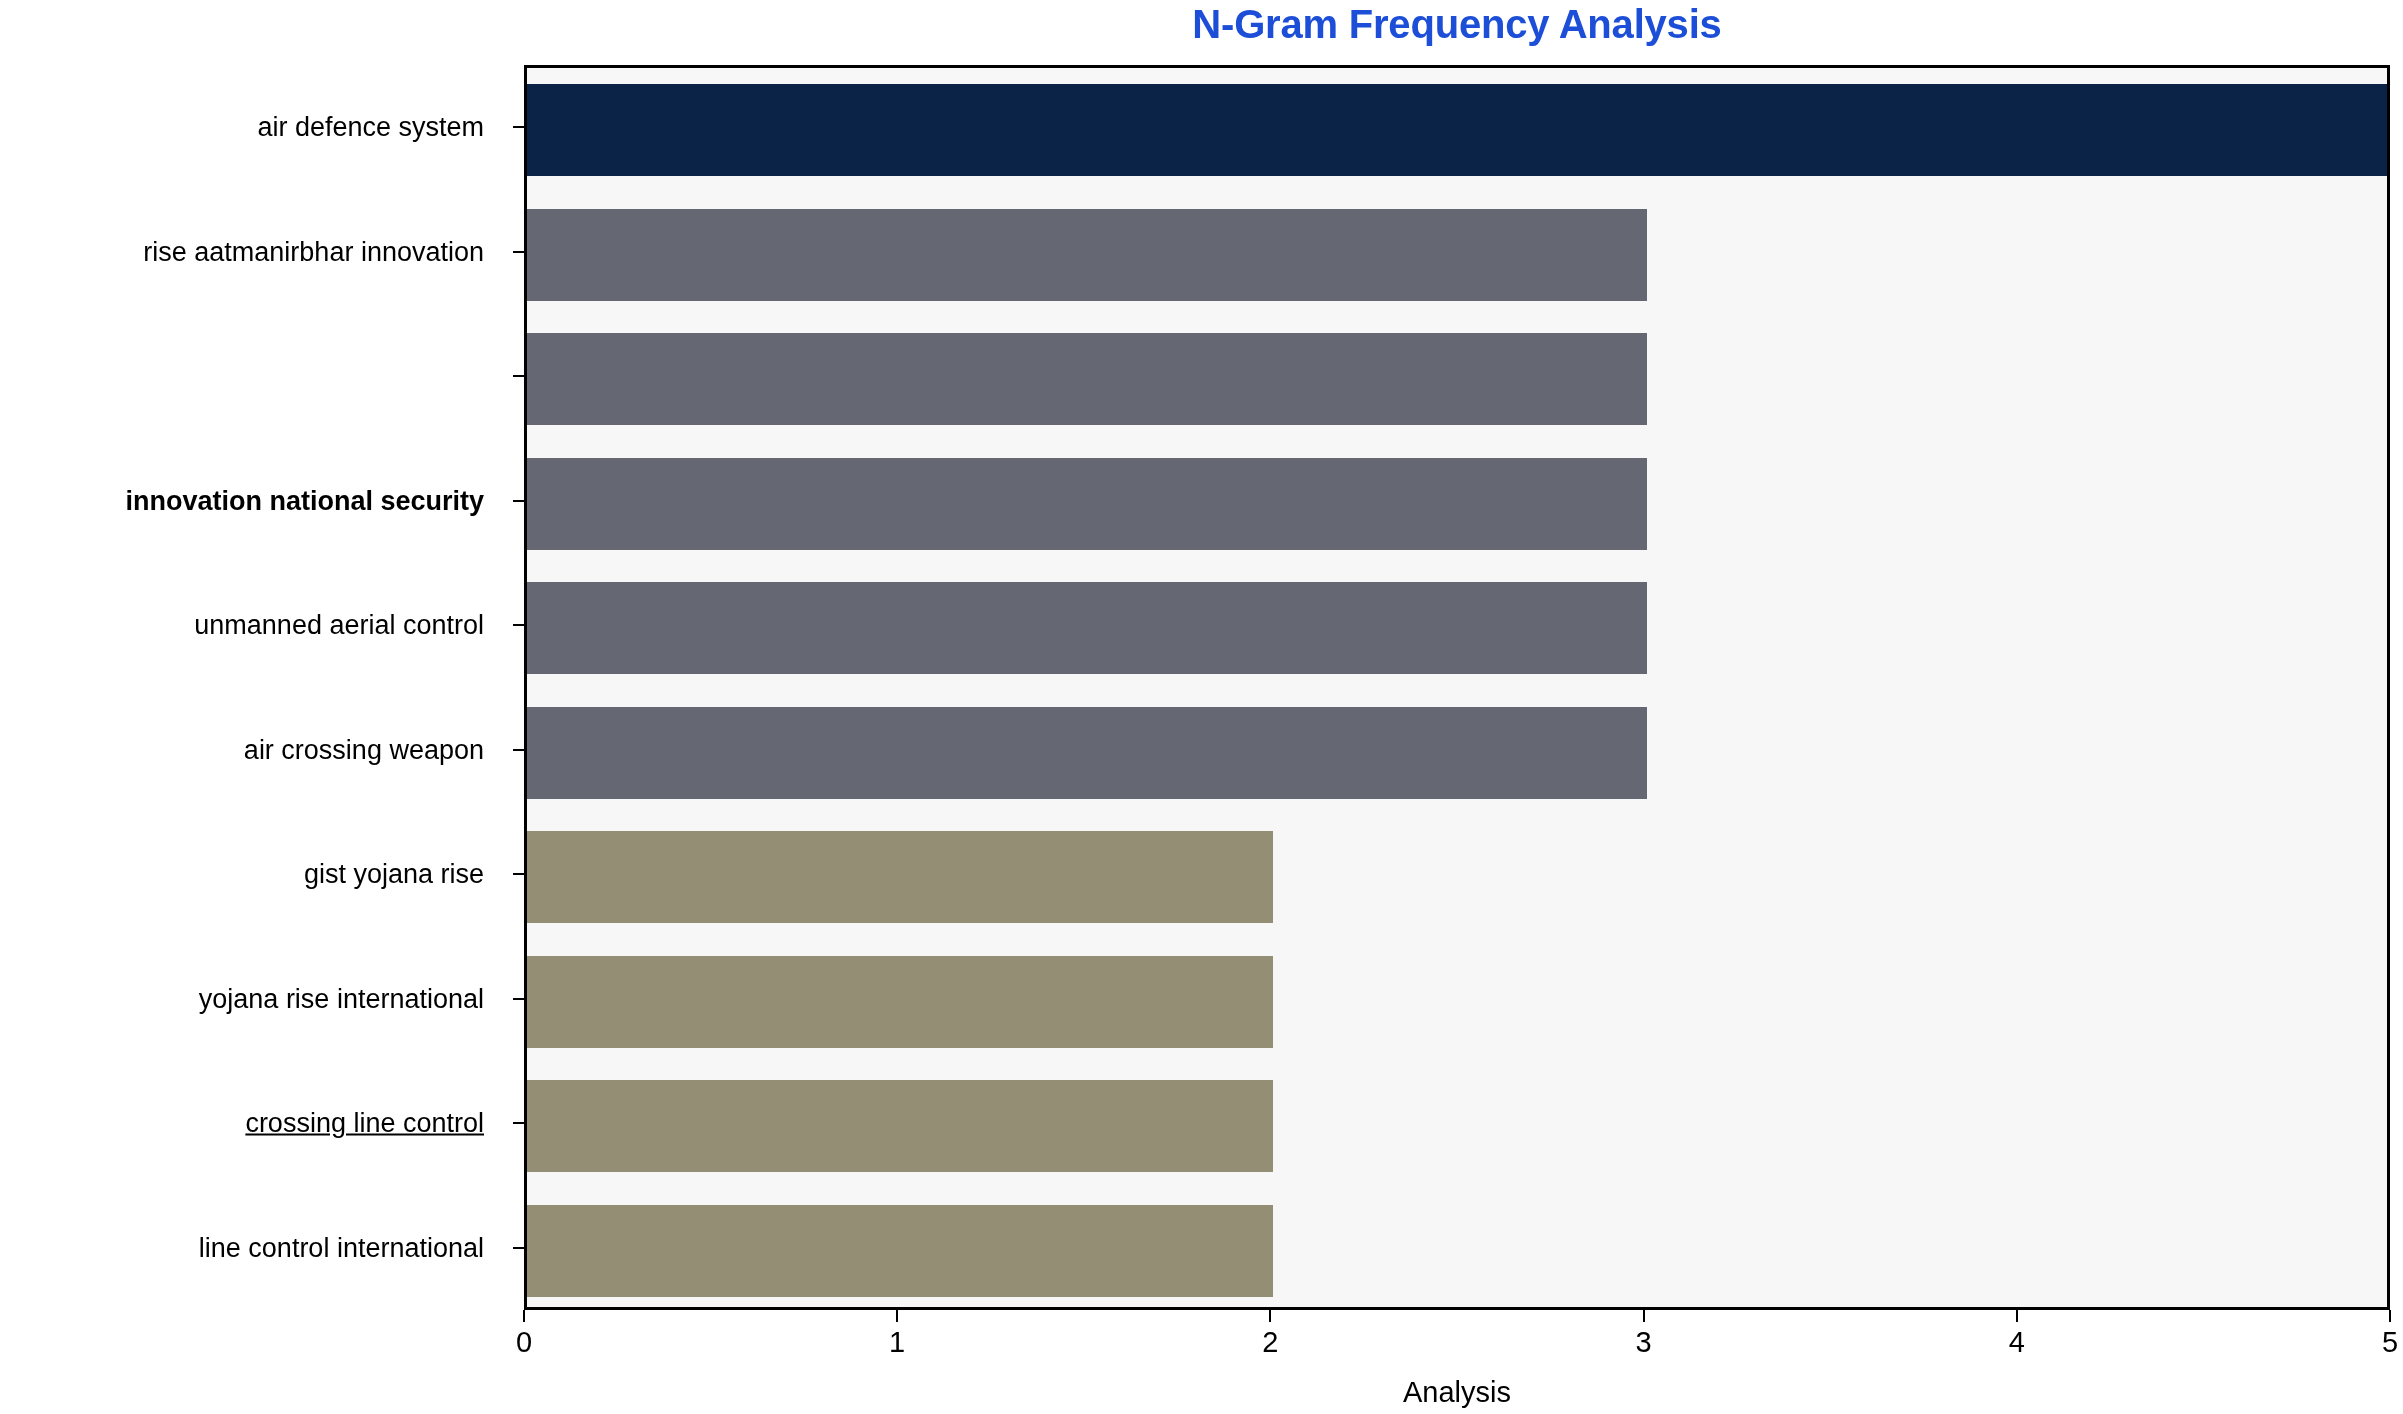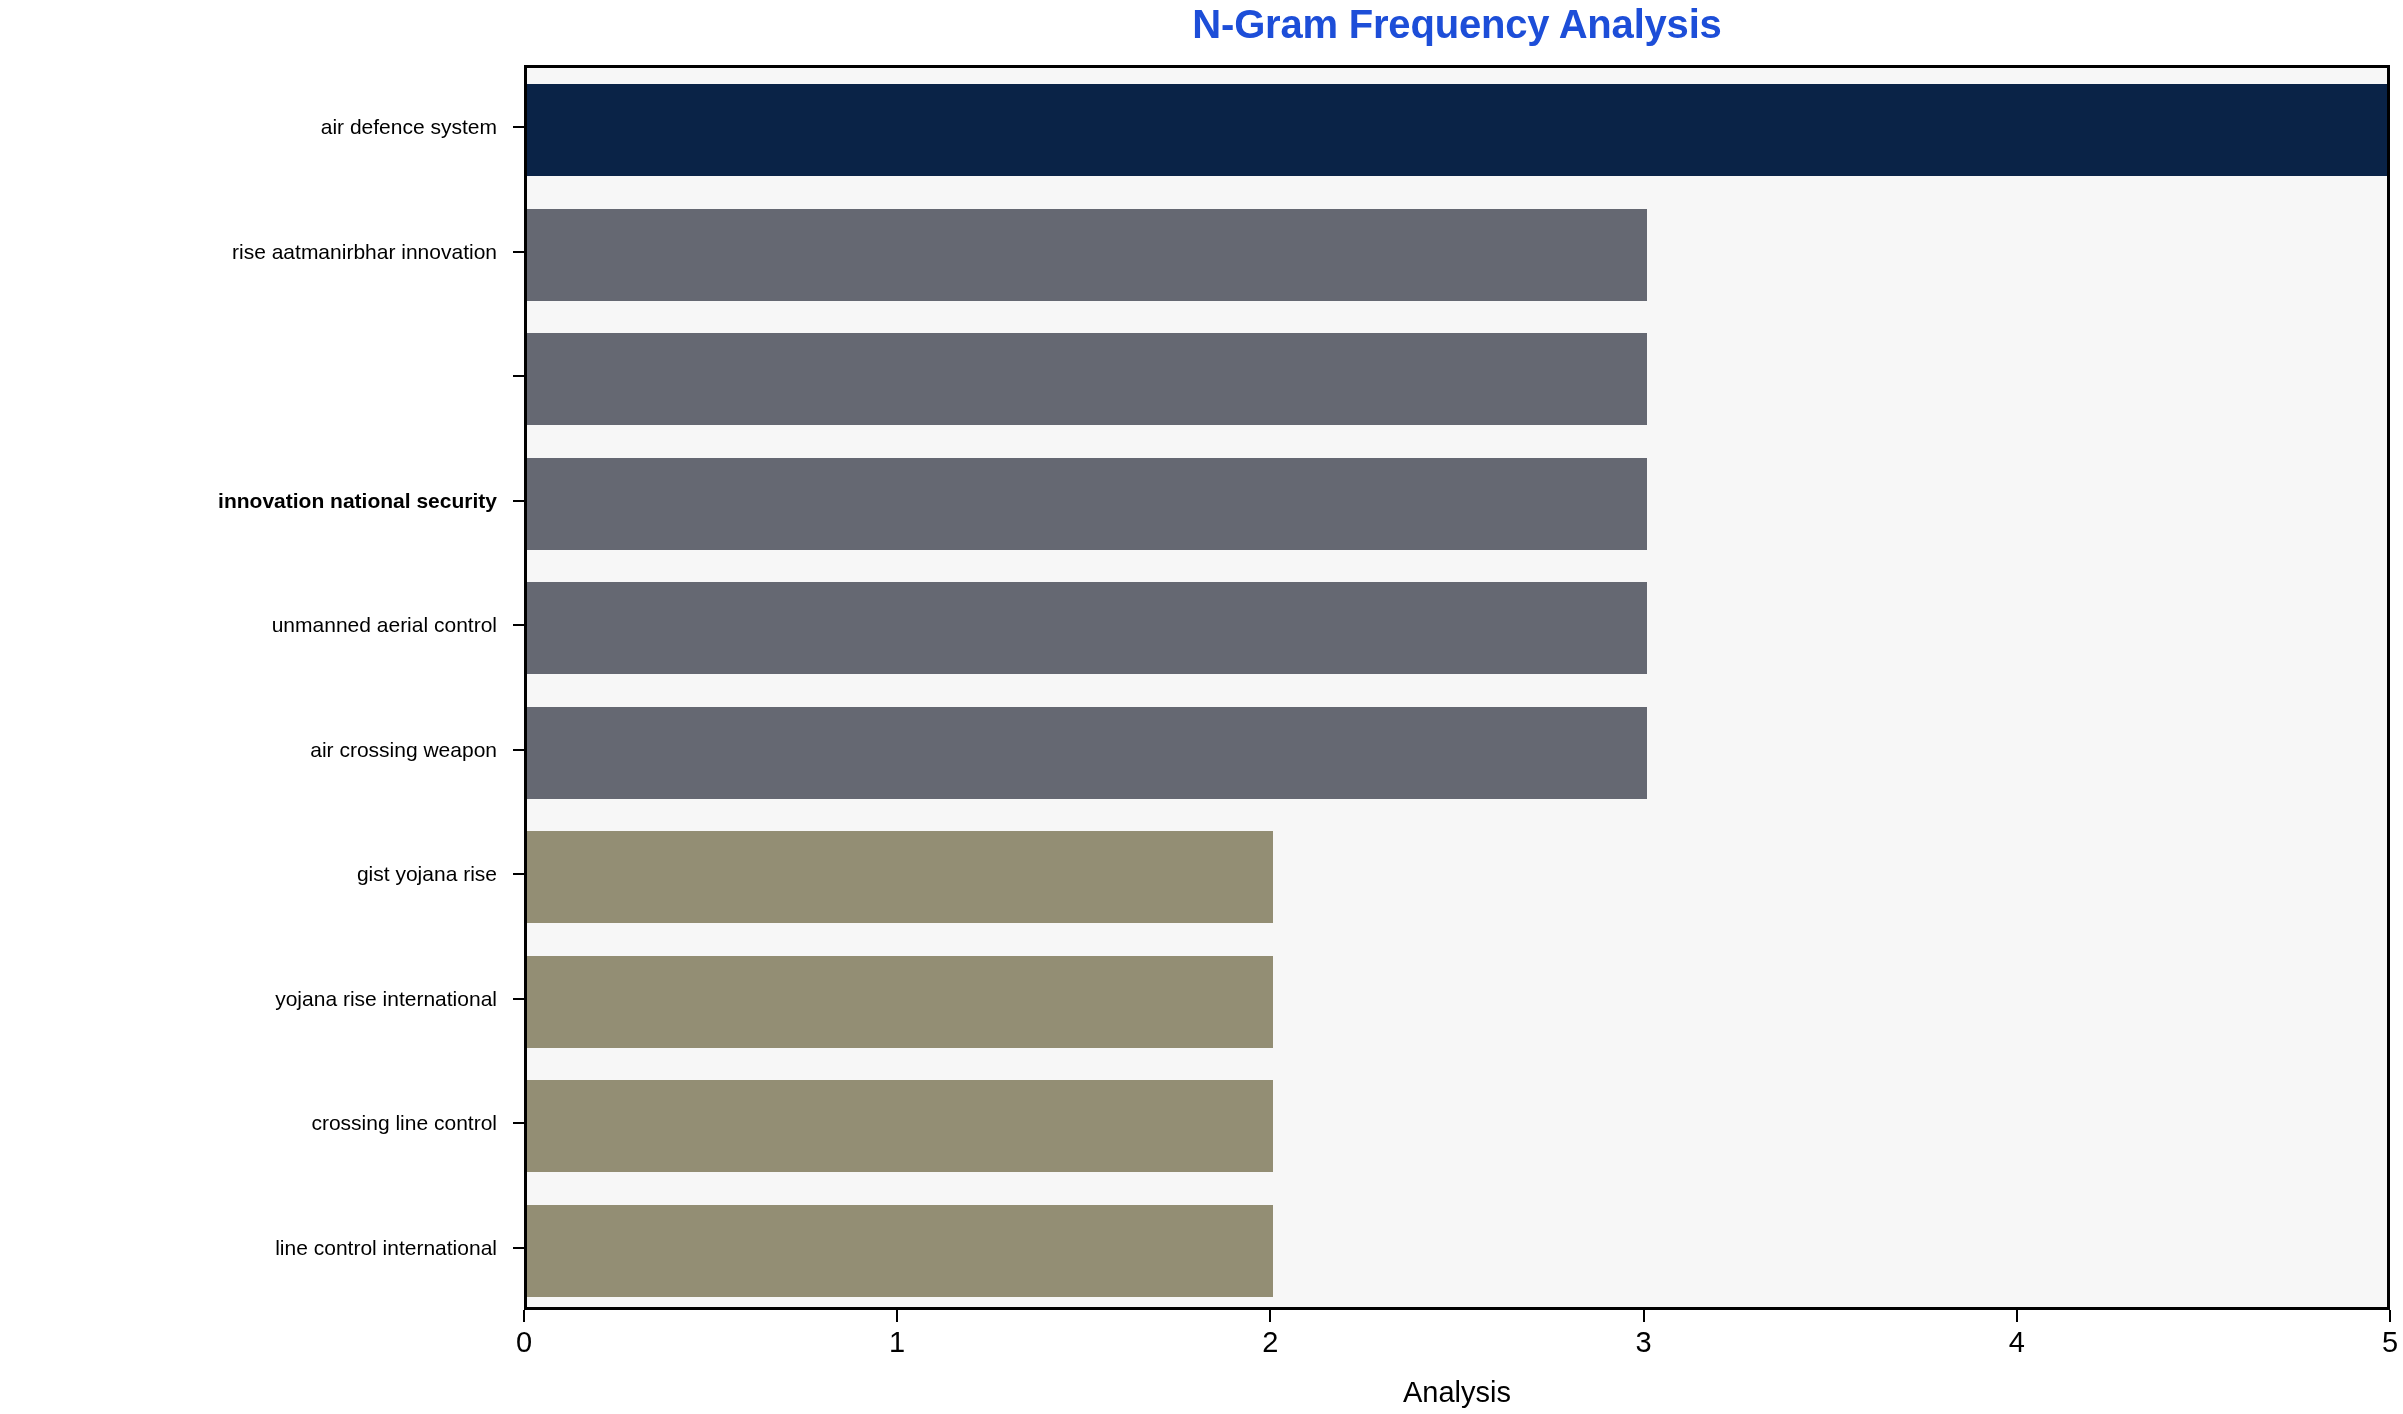--- a/index.html
+++ b/index.html
@@ -68,23 +68,23 @@
   
   #y-axis-labels {
     position: absolute;
     left: 0;
     top: 65px;
     width: 524px;
     height: 1245px;
   }
   .y-tick-label {
     position: absolute;
-    right: 27px;
+    right: 40px;
     transform: translateY(-50%);
-    font-size: 21px;
+    font-size: 27px;
     color: #000000;
     white-space: nowrap;
     text-align: right;
   }
   .y-tick-mark {
     position: absolute;
     right: 0;
     width: 11px;
     height: 2px;
     background: #000000;
@@ -177,21 +177,21 @@
       <div class="y-tick-label" style="top: 435.75px; font-weight: bold;">innovation national security</div>
       <div class="y-tick-mark" style="top: 435.75px;"></div>
       <div class="y-tick-label" style="top: 560.25px;">unmanned aerial control</div>
       <div class="y-tick-mark" style="top: 560.25px;"></div>
       <div class="y-tick-label" style="top: 684.75px;">air crossing weapon</div>
       <div class="y-tick-mark" style="top: 684.75px;"></div>
       <div class="y-tick-label" style="top: 809.25px;">gist yojana rise</div>
       <div class="y-tick-mark" style="top: 809.25px;"></div>
       <div class="y-tick-label" style="top: 933.75px;">yojana rise international</div>
       <div class="y-tick-mark" style="top: 933.75px;"></div>
-      <div class="y-tick-label" style="top: 1058.25px;">crossing line control</div>
+      <div class="y-tick-label" style="top: 1058.25px; text-decoration: underline;">crossing line control</div>
       <div class="y-tick-mark" style="top: 1058.25px;"></div>
       <div class="y-tick-label" style="top: 1182.75px;">line control international</div>
       <div class="y-tick-mark" style="top: 1182.75px;"></div>
     </div>
 
   <div id="x-axis">
     <div id="x-axis-title">Analysis</div>
   <div class="x-tick-mark" style="left: 0px;"></div>
       <div class="x-tick-label" style="left: 0px;">0</div>
       <div class="x-tick-mark" style="left: 373.2px;"></div>

